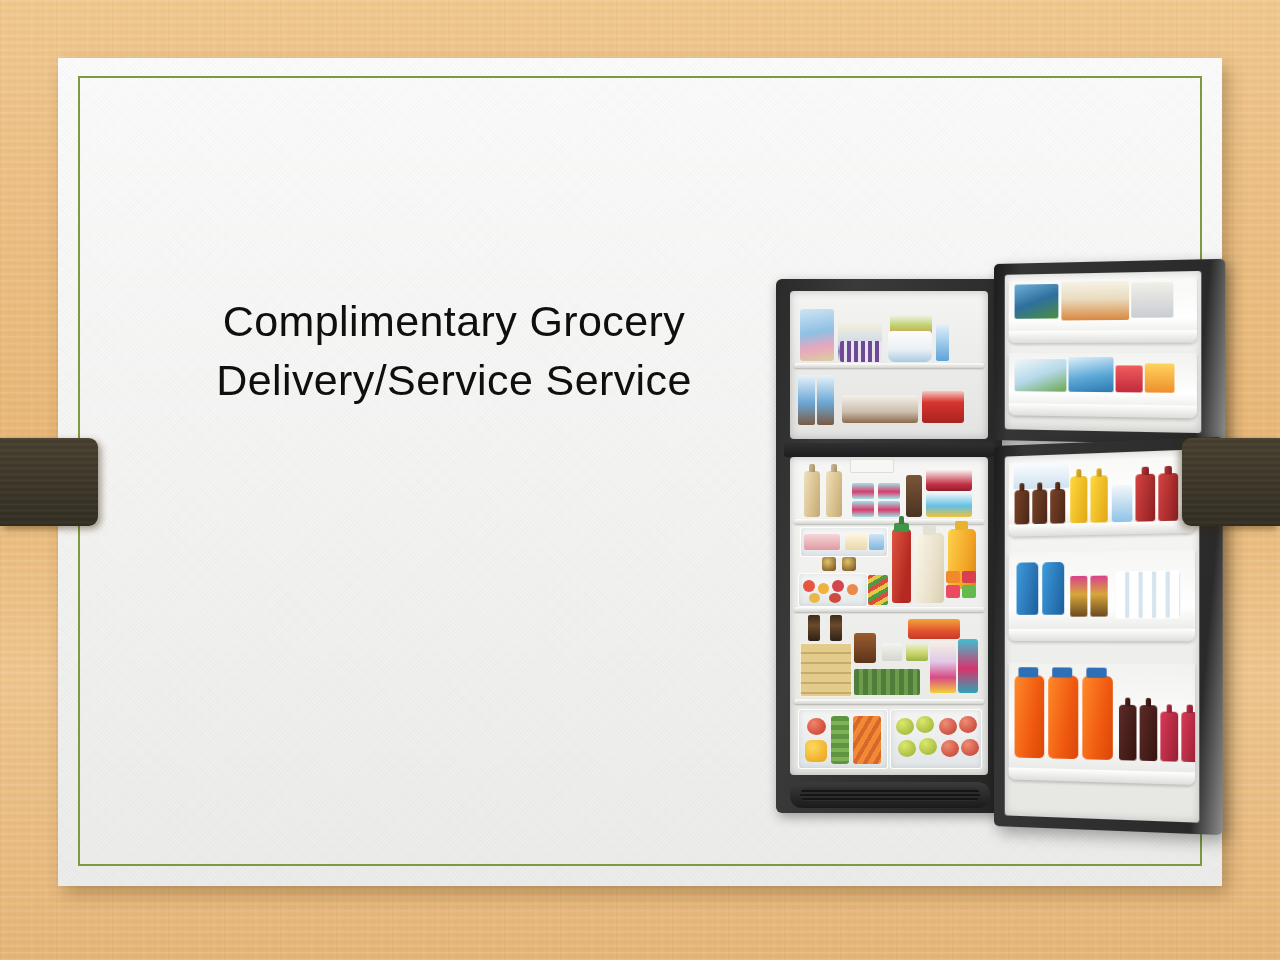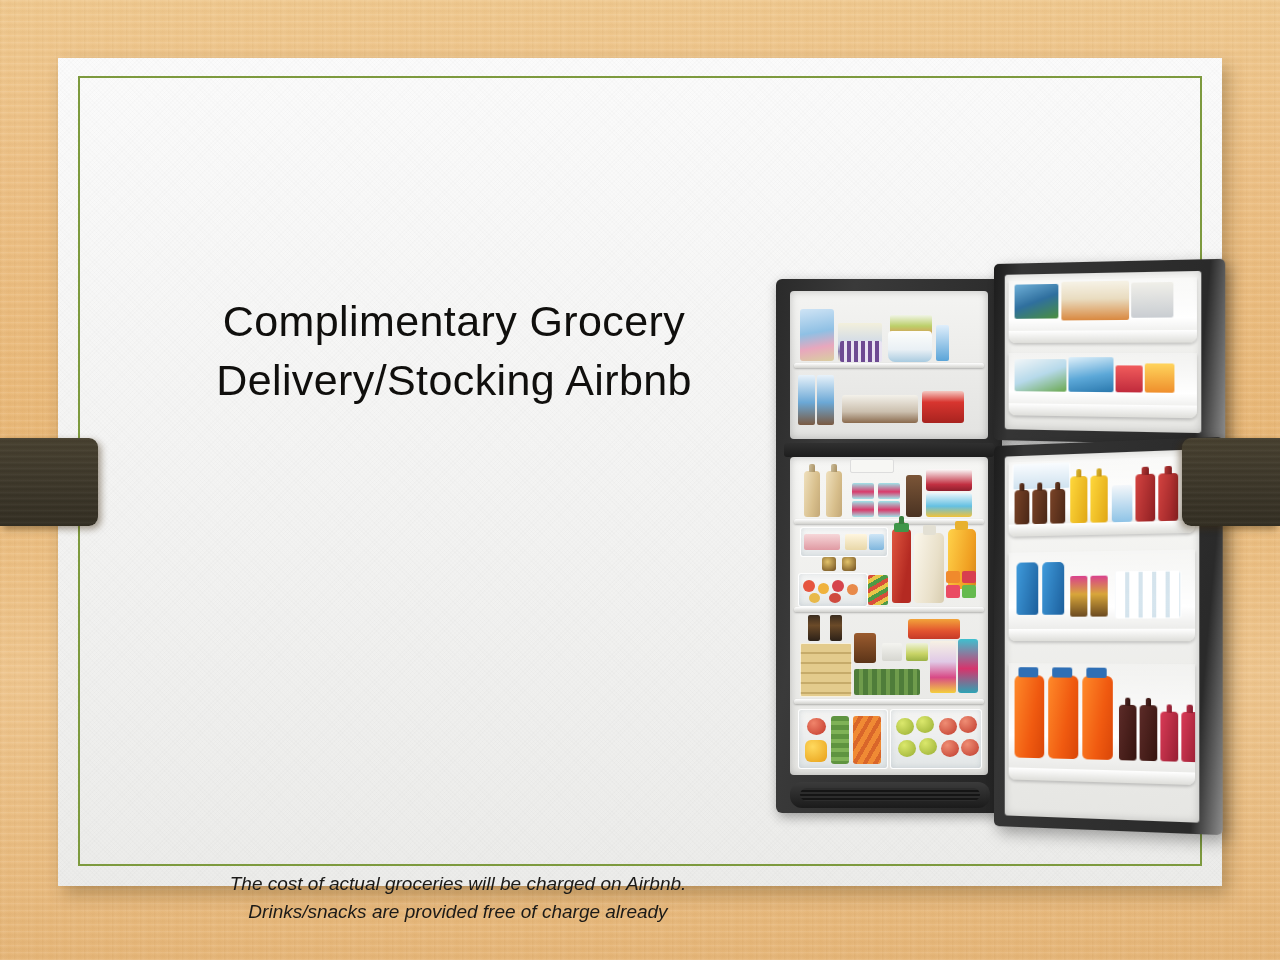--- a/index.html
+++ b/index.html
@@ -234,25 +234,23 @@
 </style>
 </head>
 <body>
 
 <div id="slide-root">
 
   <div id="slide-card">
     <div id="slide-border"></div>
 
     <div id="title-block">Complimentary Grocery
-Delivery/Stocking Airbnb</div>
-
-
-    <div id="footnote-block">The cost of actual groceries will be charged on Airbnb.
-Drinks/snacks are provided free of charge already</div>
+Delivery/Service Service</div>
+
+
 
     <div id="fridge-photo">
 
       <div class="cab" id="cabinet">
 
         <div id="cabinet-inner-freezer">
           <div class="shelf" style="top:72px;"></div>
 
           <div class="item" style="left:10px; top:18px; width:34px; height:52px; background:linear-gradient(170deg,#cfe4f5,#8fc0e4 45%,#e8a7bd 72%,#d9cfa0 100%); border-radius:3px;"></div>
           <div class="item" style="left:48px; top:32px; width:44px; height:38px; background:linear-gradient(180deg,#f3f0dc,#cfd9e8 55%,#8c7fae 75%,#efe9d6 100%); border-radius:2px;"></div>

